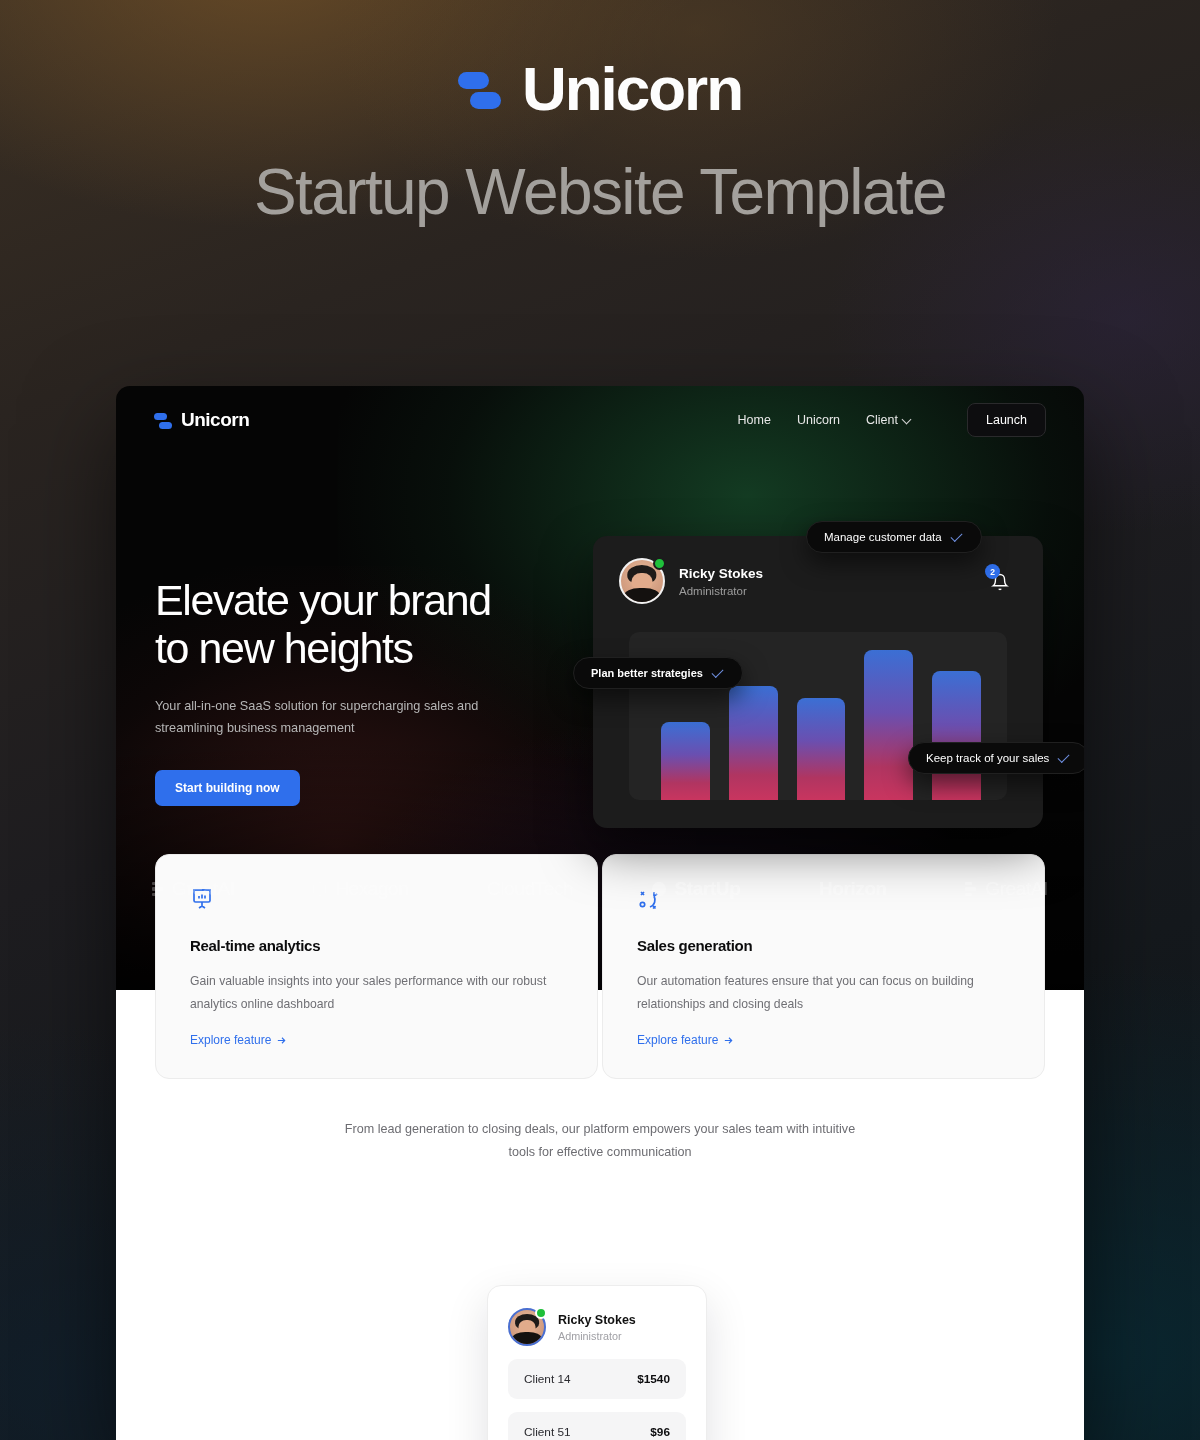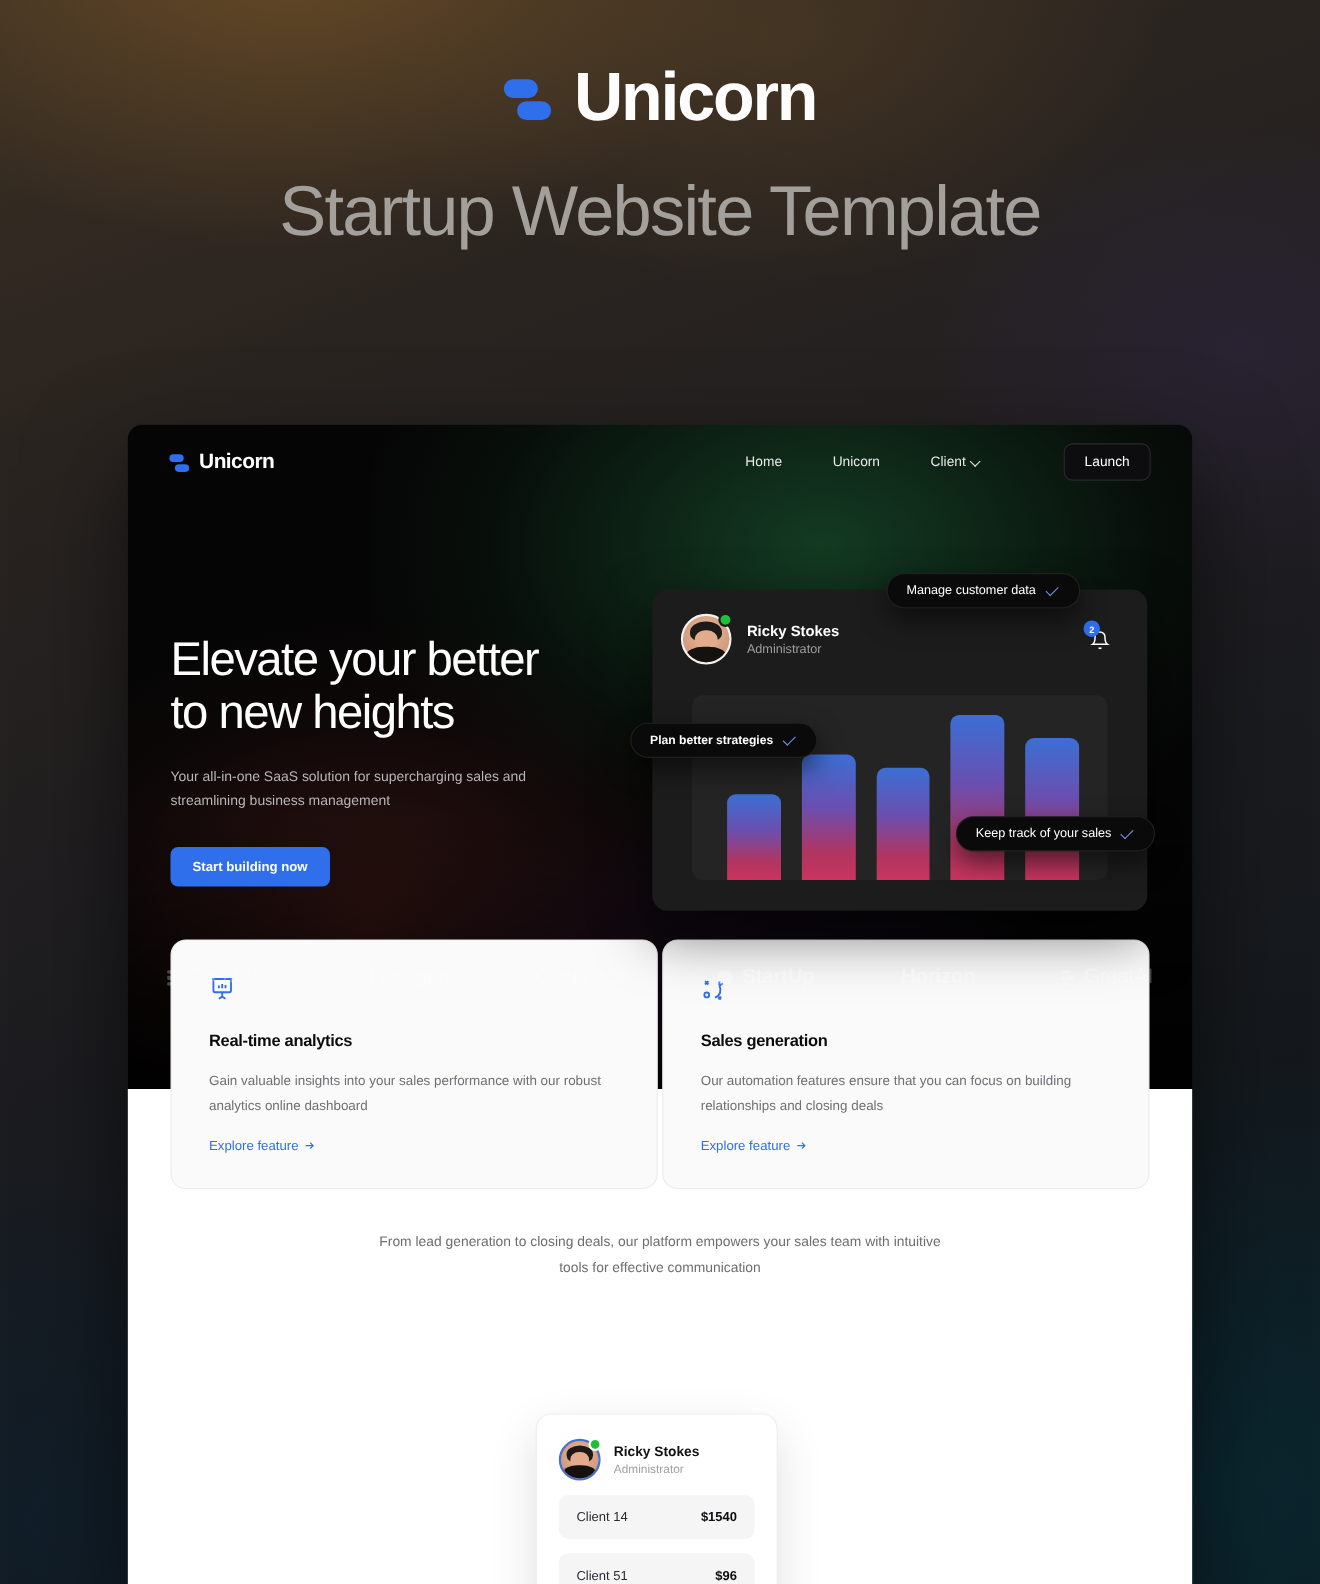--- a/index.html
+++ b/index.html
@@ -92,21 +92,21 @@
   .nav {
     position:absolute; left:0; top:0; width:100%; height:68px;
     display:flex; align-items:center; padding:0 38px; z-index:6;
   }
   .nav-brand { display:flex; align-items:center; gap:9px; }
   .nav-logo { width:18px; height:18px; position:relative; }
   .nav-logo .bar { position:absolute; background:#2f6fec; border-radius:4px; }
   .nav-logo .bar.top { left:0; top:2px; width:13px; height:7px; }
   .nav-logo .bar.bot { left:5px; top:11px; width:13px; height:7px; }
   .nav-word { font-size:19px; font-weight:600; color:#fff; letter-spacing:-.5px; }
-  .nav-links { margin-left:auto; display:flex; align-items:center; gap:46px; }
+  .nav-links { margin-left:auto; display:flex; align-items:center; gap:26px; }
   .nav-link {
     font-size:12.5px; color:#e8e8e8; display:flex; align-items:center; gap:5px;
     cursor:pointer;
   }
   .chev { width:8px; height:8px; position:relative; display:inline-block; }
   .chev:before {
     content:""; position:absolute; left:0; top:0; width:6px; height:6px;
     border-right:1.4px solid #d6d6d6; border-bottom:1.4px solid #d6d6d6;
     transform:rotate(45deg);
   }
@@ -196,21 +196,21 @@
     white-space:nowrap;
   }
   .pill .tick { width:13px; height:9px; position:relative; }
   .pill .tick:before {
     content:""; position:absolute; left:0; top:0; width:10px; height:5px;
     border-left:1.6px solid #6f8fe0; border-bottom:1.6px solid #6f8fe0;
     transform:rotate(-45deg);
   }
   .pill-a { left:690px; top:135px; }
   .pill-b { left:457px; top:271px; font-weight:700; font-size:11px; }
-  .pill-c { left:753px; top:356px; }
+  .pill-c { left:792px; top:356px; }
 
   
   .logo-strip {
     position:absolute; left:0; right:0; top:492px; z-index:6;
     display:flex; align-items:center; justify-content:space-between;
     padding:0 36px;
   }
   .client {
     display:flex; align-items:center; gap:9px;
     font-size:19px; font-weight:600; color:#ffffff; opacity:.30;
@@ -323,21 +323,21 @@
         <span class="nav-link">
           <span>Client</span>
           <span class="chev"></span>
         </span>
         <button class="launch-btn">Launch</button>
       </div>
     </div>
 
     <div class="hero-copy">
       <div class="hero-h1">
-        <div>Elevate your better</div>
+        <div>Elevate your brand</div>
         <div>to new heights</div>
       </div>
       <div class="hero-p">Your all-in-one SaaS solution for supercharging sales and streamlining business management</div>
       <button class="cta-btn">Start building now</button>
     </div>
 
     <div class="dash">
       <div class="dash-top">
         <div class="avatar-wrap">
           <div class="avatar">

